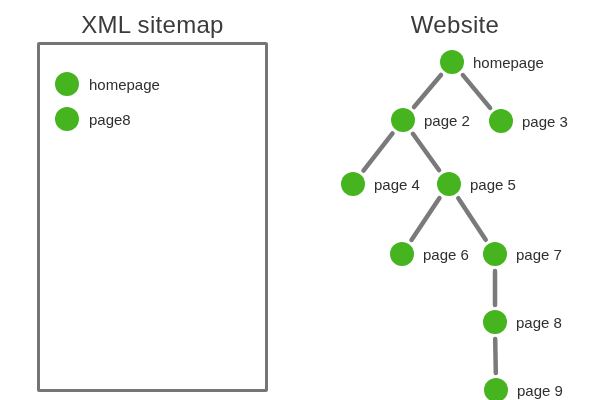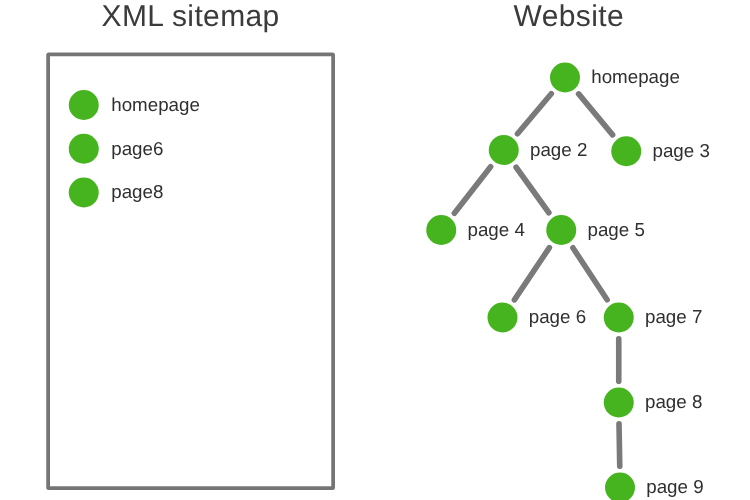--- a/index.html
+++ b/index.html
@@ -10,21 +10,21 @@
   }
   .canvas {
     position: relative;
     width: 600px;
     height: 400px;
     overflow: hidden;
     background: var(--bg, #ffffff);
   }
   .panel-title {
     position: absolute;
-    top: 1px;
+    top: 12px;
     font-size: 24px;
     line-height: 26px;
     color: var(--title-ink, #3b3b3b);
     text-align: center;
     letter-spacing: 0.3px;
   }
   .title-left  { left: 37px;  width: 231px; }
   .title-right { left: 305px; width: 300px; }
   .sitemap-box {
     position: absolute;
@@ -79,24 +79,20 @@
   <div class="panel-title title-right">Website</div>
 
   <div class="sitemap-box">
     <div class="sitemap-list" id="sitemap-list">
         <div class="sitemap-row">
           <span class="dot"></span>
           <span class="row-label">homepage</span>
         </div>
         <div class="sitemap-row">
           <span class="dot"></span>
-          <span class="row-label">page6</span>
-        </div>
-        <div class="sitemap-row">
-          <span class="dot"></span>
           <span class="row-label">page8</span>
         </div>
       </div>
   </div>
 
   <svg id="tree-svg" width="600" height="400" viewBox="0 0 600 400">
       <line x1="441.0" y1="75.0" x2="414.0" y2="107.0" stroke="#7a7a7a" stroke-width="4.5" stroke-linecap="round"></line>
       <line x1="462.9" y1="75.1" x2="490.1" y2="107.9" stroke="#7a7a7a" stroke-width="4.5" stroke-linecap="round"></line>
       <line x1="392.5" y1="133.4" x2="363.5" y2="170.6" stroke="#7a7a7a" stroke-width="4.5" stroke-linecap="round"></line>
       <line x1="412.9" y1="133.8" x2="439.1" y2="170.2" stroke="#7a7a7a" stroke-width="4.5" stroke-linecap="round"></line>

